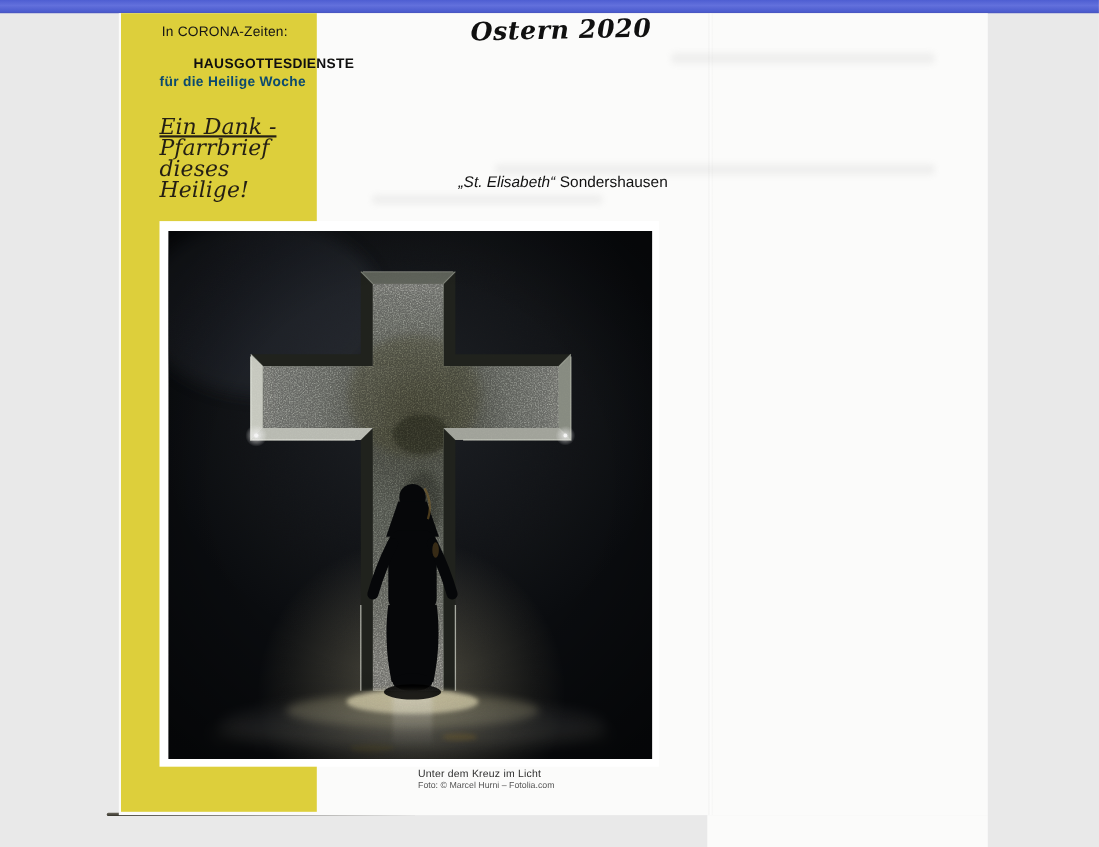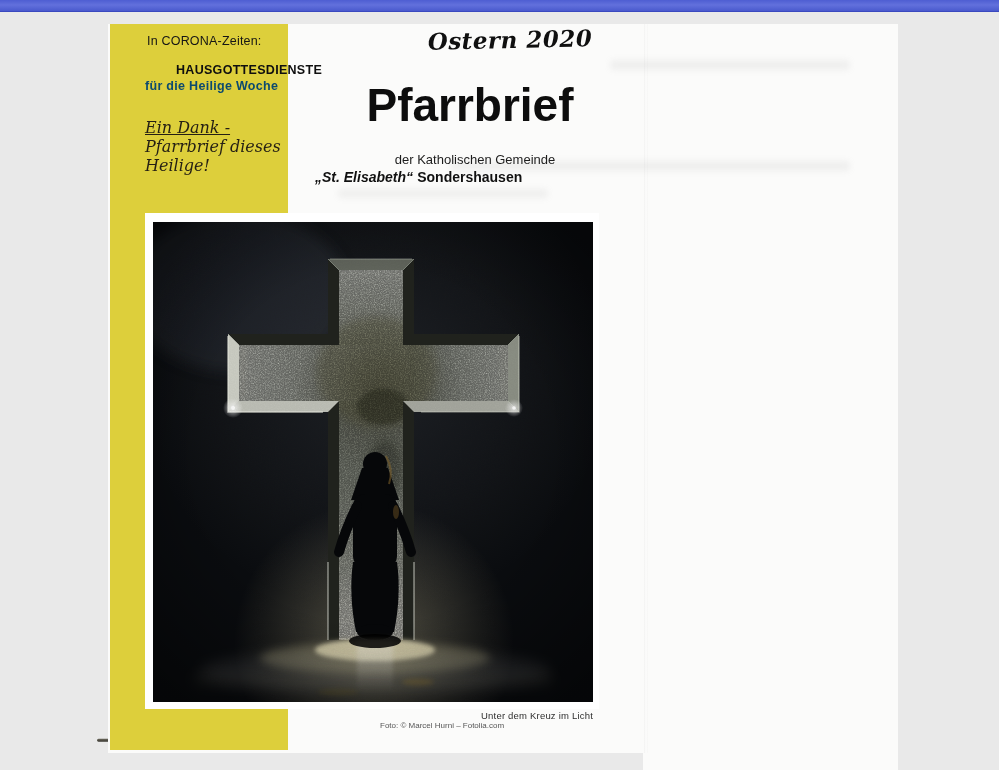--- a/index.html
+++ b/index.html
@@ -7,21 +7,21 @@
     width:999px; height:770px; position:relative; overflow:hidden;
     background:#e9e9e9;
     font-family:"Liberation Sans", sans-serif;
   }
   .top-bar {
     position:absolute; left:0; top:0; width:999px; height:11px;
     background:linear-gradient(#4e5ed2, #6270dc 45%, #4a5acd);
     border-bottom:1px solid #3a49bf;
   }
   .page {
-    position:absolute; left:108px; top:24px; width:790px; height:729px;
+    position:absolute; left:108px; top:12px; width:790px; height:729px;
     background:#fbfbfa;
   }
   .page-cont {
     position:absolute; left:643px; top:741px; width:255px; height:29px;
     background:#fbfbfa;
   }
   .bottom-edge {
     position:absolute; left:97px; top:738px; width:546px; height:3px;
     background:linear-gradient(#6b685c, #33312a);
     transform:rotate(-0.18deg); border-radius:2px;
@@ -48,52 +48,52 @@
     position:absolute; left:35px; top:39px;
     font-size:12.5px; font-weight:bold; letter-spacing:.3px; color:#0f0f0f;padding-left:31px;
   }
   .svc-sub {
     position:absolute; left:35px; top:55px;
     font-size:12.5px; font-weight:bold; letter-spacing:.3px; color:#0c4a6e;
   }
   .thanks {
     position:absolute; left:35px; top:94px;
     font-family:"DejaVu Serif", serif; font-style:italic;
-    font-size:16px; line-height:19px; color:#241f14;
+    font-size:20px; line-height:19px; color:#241f14;
   }
   .thanks .ul { text-decoration:underline; }
 
   .edition {
     position:absolute; left:297px; top:2px; width:210px; text-align:center;
     font-family:"DejaVu Serif", serif; font-style:italic; font-weight:bold;
     font-size:23px; color:#101010; transform:rotate(-1.2deg); letter-spacing:.5px;
   }
   .title {
     position:absolute; left:212px; top:58px; width:300px; text-align:center;
     font-size:46px; font-weight:bold; color:#0d0d0d; line-height:46px; letter-spacing:0;
   }
   .sub1 {
     position:absolute; left:222px; top:128px; width:290px; text-align:center;
     font-size:13px; color:#1d1d1d;
   }
   .sub2 {
-    position:absolute; left:207px; top:145px; width:292px; text-align:left;
-    font-size:14px; font-weight:bold; color:#111;
+    position:absolute; left:207px; top:145px; width:292px; text-align:right;
+    font-size:14px; font-weight:normal; color:#111;
   }
   .sub2 .parish { font-style:italic; }
   .sub2 .city { margin-left:.3em; }
 
   .photo-frame {
     position:absolute; left:37px; top:189px; width:454px; height:496px;
     background:#ffffff;
   }
   .photo-frame svg { display:block; margin:9px 0 0 8px; }
 
   .caption {
-    position:absolute; left:272px; top:686px; width:213px; text-align:right;
+    position:absolute; left:272px; top:686px; width:213px; 
     font-size:9.5px; color:#2e2e2e; letter-spacing:.2px;
   }
   .credit {
     position:absolute; left:272px; top:697px; width:213px; text-align:left;
     font-size:8px; color:#565656;
   }
 </style>
 </head>
 <body>
 
@@ -112,22 +112,20 @@
     <div class="svc-title">HAUSGOTTESDIENSTE</div>
     <div class="svc-sub">für die Heilige Woche</div>
     <div class="thanks">
       <div class="ul">Ein Dank -</div>
       <div>Pfarrbrief dieses</div>
       <div>Heilige!</div>
     </div>
   </div>
 
   <div class="edition">Ostern 2020</div>
-  <div class="title">Pfarrbrief</div>
-  <div class="sub1">der Katholischen Gemeinde</div>
   <div class="sub2">
     <span class="parish">„St. Elisabeth“</span><span class="city">Sondershausen</span>
   </div>
 
   <div class="photo-frame">
     <svg width="440" height="480" viewBox="0 0 440 480" xmlns="http://www.w3.org/2000/svg">
       <defs>
         <clipPath id="faceClip">
             <path d="M186 48 H250 V123 H355 V179 H250 V418 H186 V179 H86 V123 H186 Z"></path>
           </clipPath>

